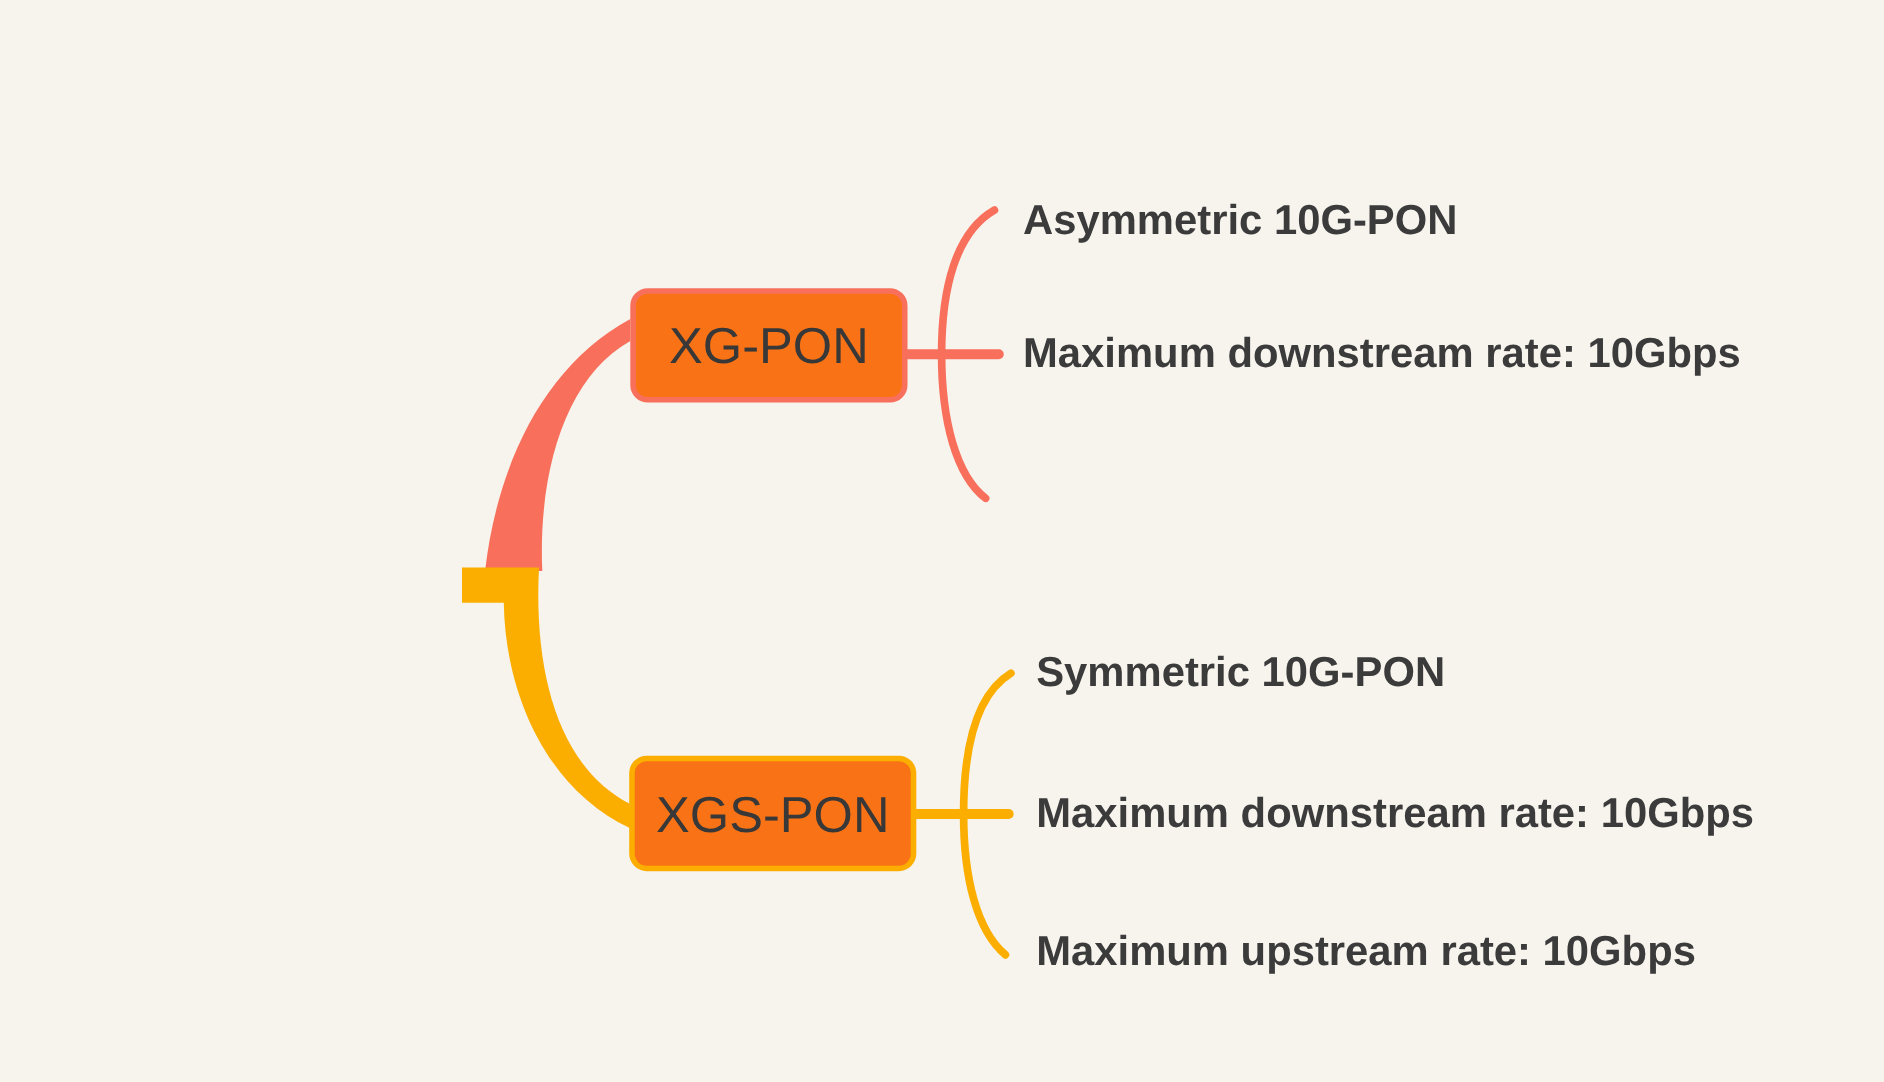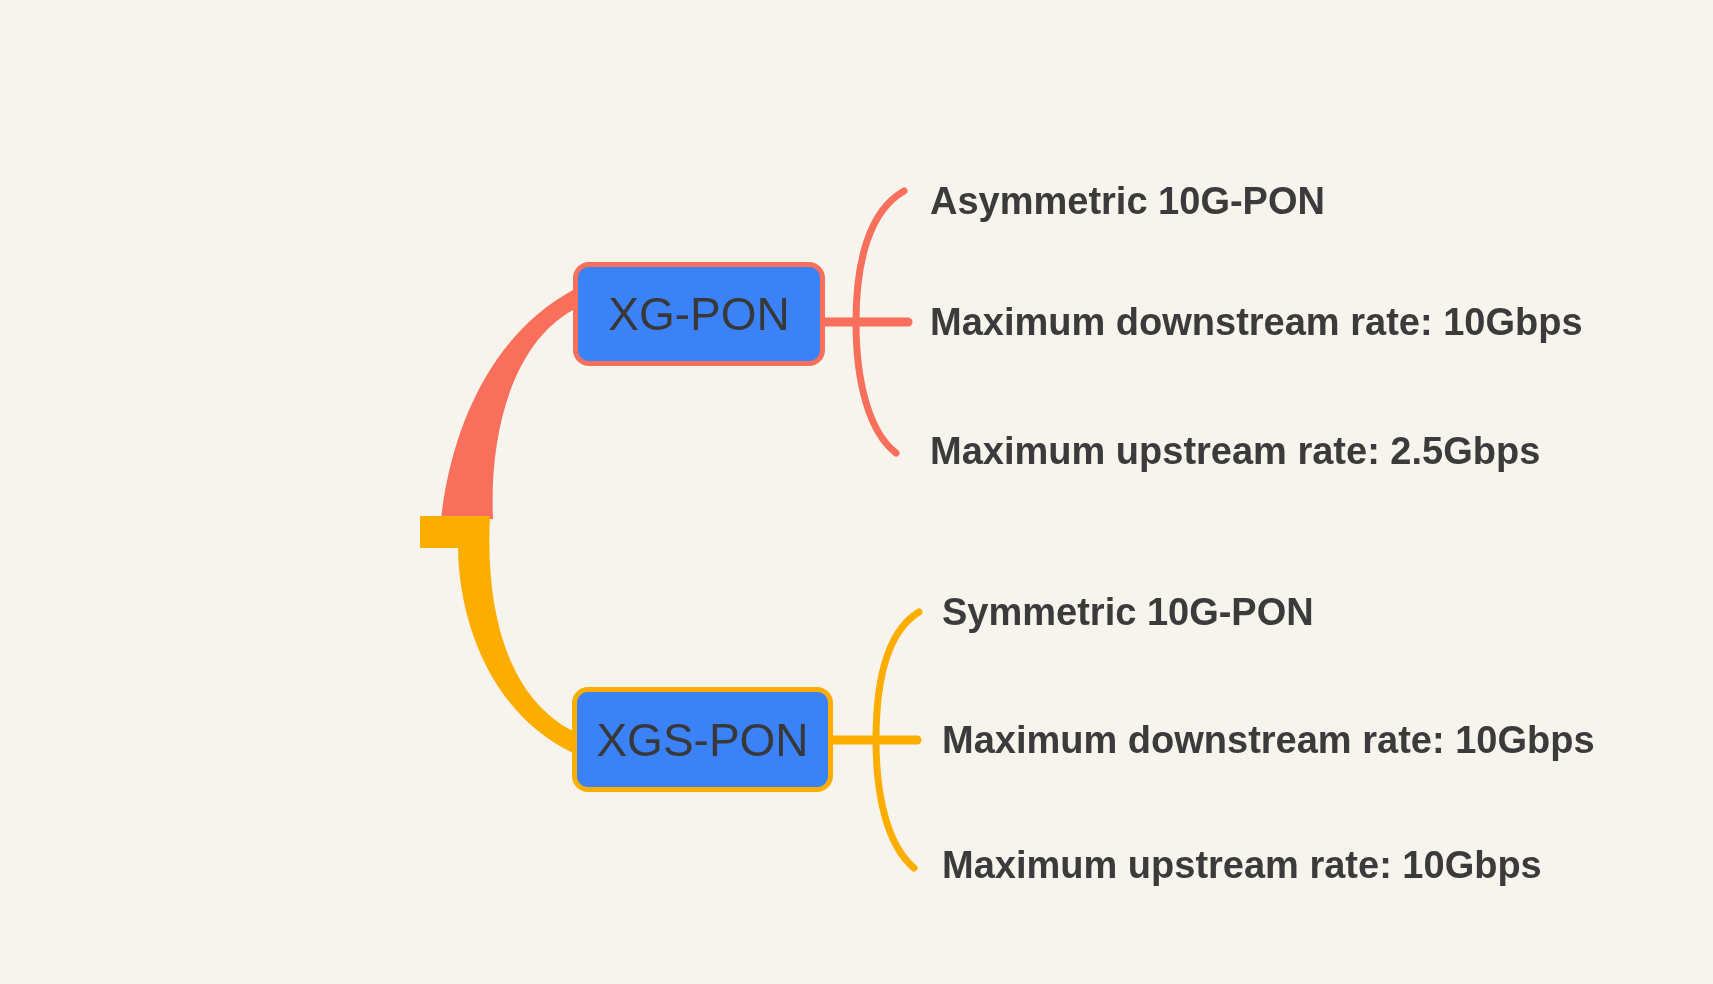--- a/index.html
+++ b/index.html
@@ -18,21 +18,21 @@
     position: absolute;
     left: 0; top: 0;
     width: 1713px;
     height: 984px;
   }
   .node {
     position: absolute;
     display: flex;
     align-items: center;
     justify-content: center;
-    background: #3b82f6;
+    background: #f97316;
     color: #383838;
     box-sizing: border-box;
   }
   .node-root {
     left: 45px; top: 450px;
     width: 392px; height: 155px;
     border: 6px solid #8892a7;
     border-radius: 20px;
     font-size: 60px;
     font-weight: bold;
@@ -87,19 +87,18 @@
   <div class="node node-xg" style="border-color: rgb(248, 112, 92);">
     <span>XG-PON</span>
   </div>
 
   <div class="node node-xgs" style="border-color: rgb(251, 174, 0);">
     <span>XGS-PON</span>
   </div>
 
   <div class="leaf leaf-xg" style="top:182px">Asymmetric 10G-PON</div>
   <div class="leaf leaf-xg" style="top:303px">Maximum downstream rate: 10Gbps</div>
-  <div class="leaf leaf-xg" style="top:432px">Maximum upstream rate: 2.5Gbps</div>
 
   <div class="leaf leaf-xgs" style="top:593px">Symmetric 10G-PON</div>
   <div class="leaf leaf-xgs" style="top:721px">Maximum downstream rate: 10Gbps</div>
   <div class="leaf leaf-xgs" style="top:846px">Maximum upstream rate: 10Gbps</div>
 
 </div>
 
 </body></html>

